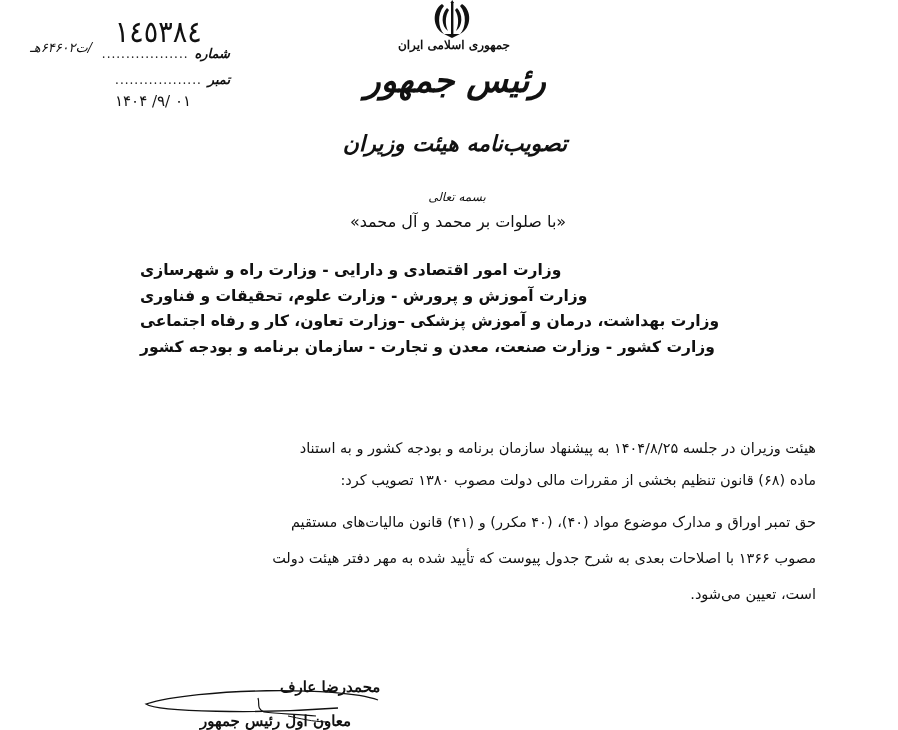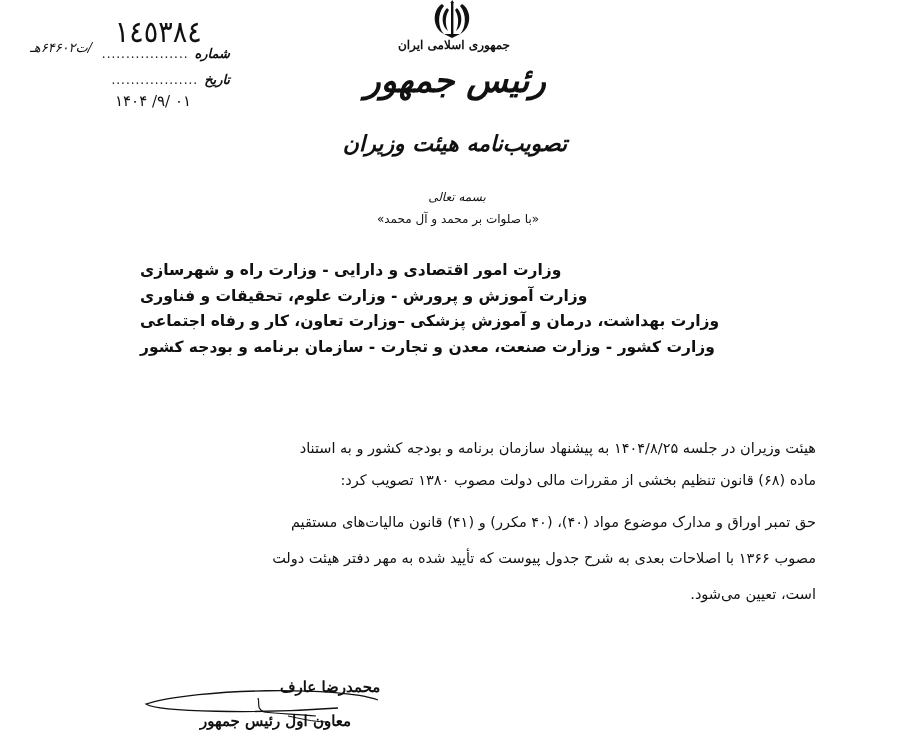--- a/index.html
+++ b/index.html
@@ -100,21 +100,21 @@
     .invocation-1 {
       left: 0; right: 0; top: 190px;
       text-align: center;
       font-size: 12px;
       padding-left: 16px;
       font-style: italic;
     }
     .invocation-2 {
       left: 0; right: 0; top: 212px;
       text-align: center;
-      font-size: 12px;
+      font-size: 16px;
       padding-left: 18px;
     }
 
     
     .recipients {
       right: 158px; top: 258px;
       width: 600px;
       text-align: left;
       direction: rtl;
     }
@@ -167,21 +167,21 @@
 
 <div class="abs reg-handwritten">۱٤٥٣٨٤</div>
 
 <div class="abs reg-row reg-number-row">
   <span class="reg-label">شماره</span>
   <span class="reg-dots">..................</span>
 </div>
 <div class="abs reg-number-value">/ت۶۴۶۰۲هـ</div>
 
 <div class="abs reg-row reg-date-row">
-  <span class="reg-label">تاریخ</span>
+  <span class="reg-label">تمبر</span>
   <span class="reg-dots">..................</span>
 </div>
 <div class="abs reg-date-value">۱۴۰۴ /۹/ ۰۱</div>
 
 <div class="abs emblem">
   <svg width="44" height="40" viewBox="0 0 44 40" xmlns="http://www.w3.org/2000/svg">
 
     <path d="M12 4 C2 10, 2 28, 14 34 C8 28, 7 14, 14 6 Z" fill="#111"></path>
     <path d="M32 4 C42 10, 42 28, 30 34 C36 28, 37 14, 30 6 Z" fill="#111"></path>
 

